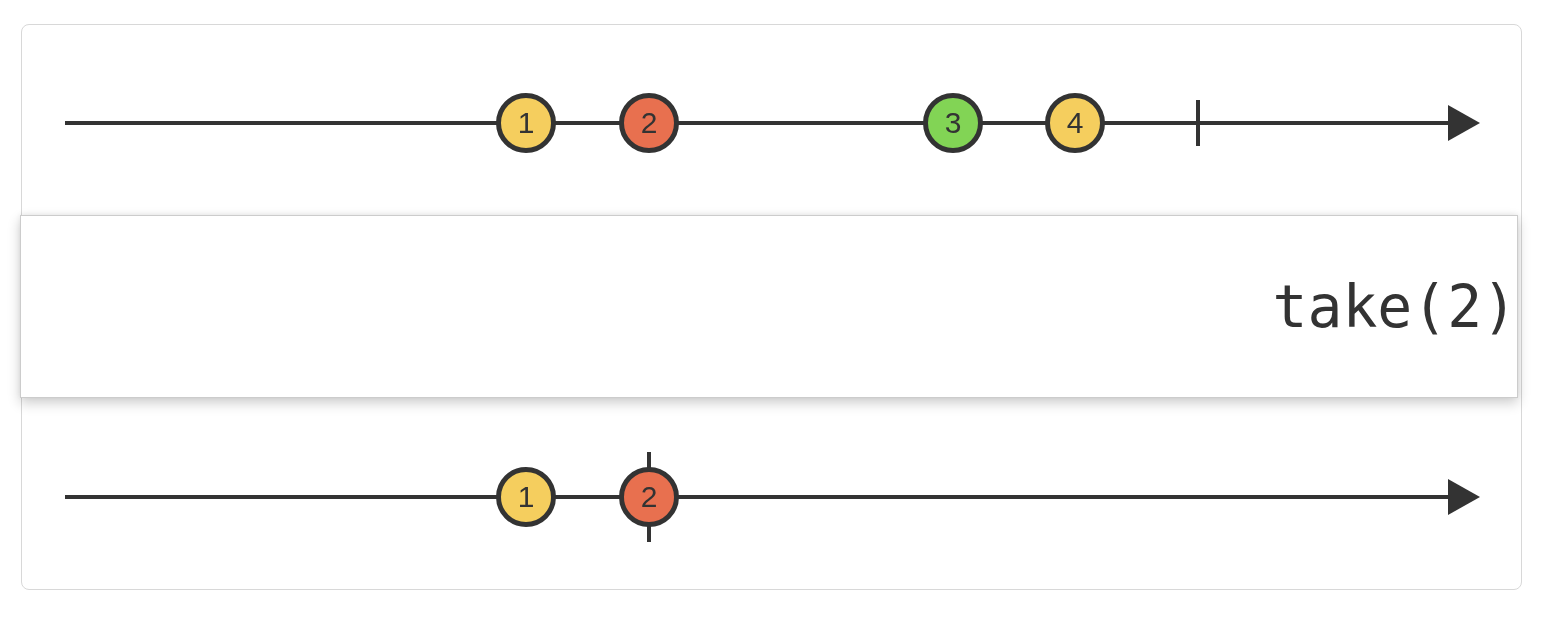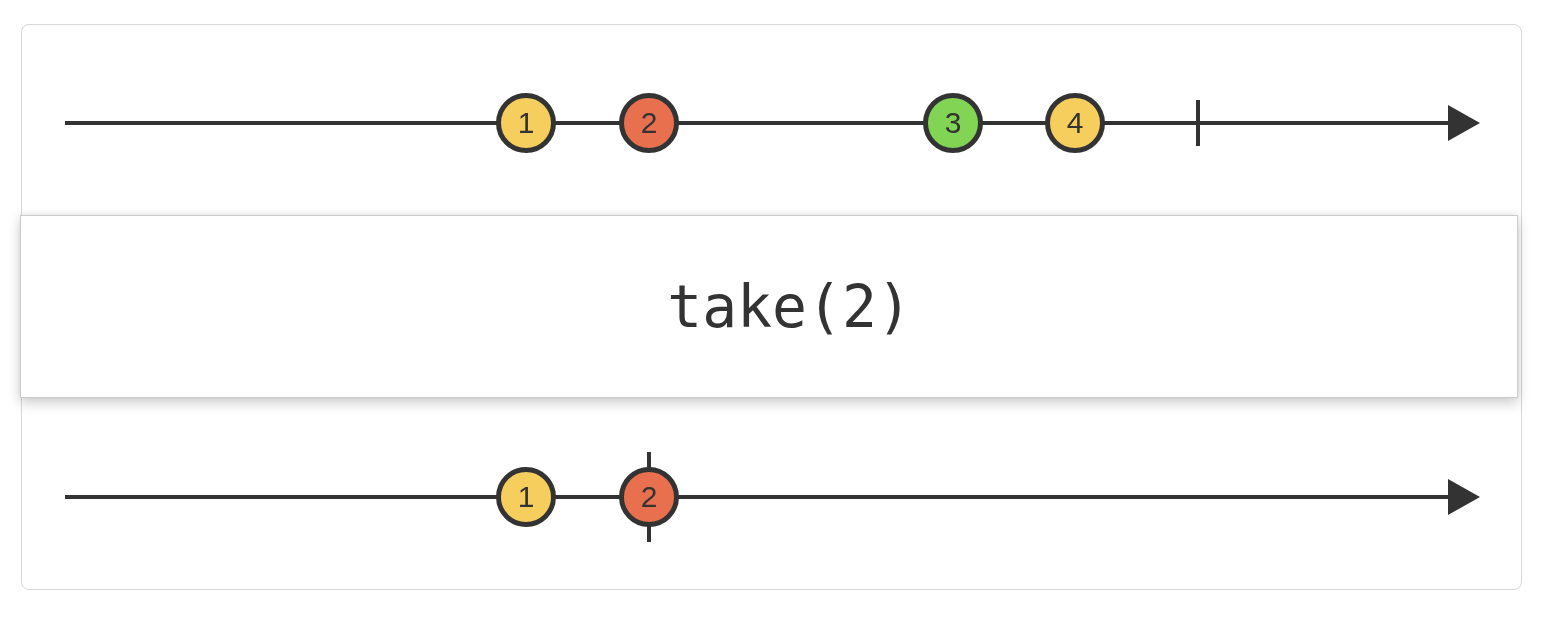--- a/index.html
+++ b/index.html
@@ -80,21 +80,21 @@
     left: 20px;
     top: 215px;
     width: 1498px;
     height: 183px;
     background: #ffffff;
     border: 1px solid #cccccc;
     box-sizing: border-box;
     box-shadow: 0 5px 12px rgba(0,0,0,0.20), 0 -1px 5px rgba(0,0,0,0.06);
     display: flex;
     align-items: center;
-    justify-content: center;
+    justify-content: flex-end;
     z-index: 5;
     padding-left: 41px;
   }
   .operator-label {
     font-family: "DejaVu Sans Mono", "Liberation Mono", monospace;
     font-size: 58px;
     color: #333333;
     letter-spacing: 0px;
   }
 </style>

